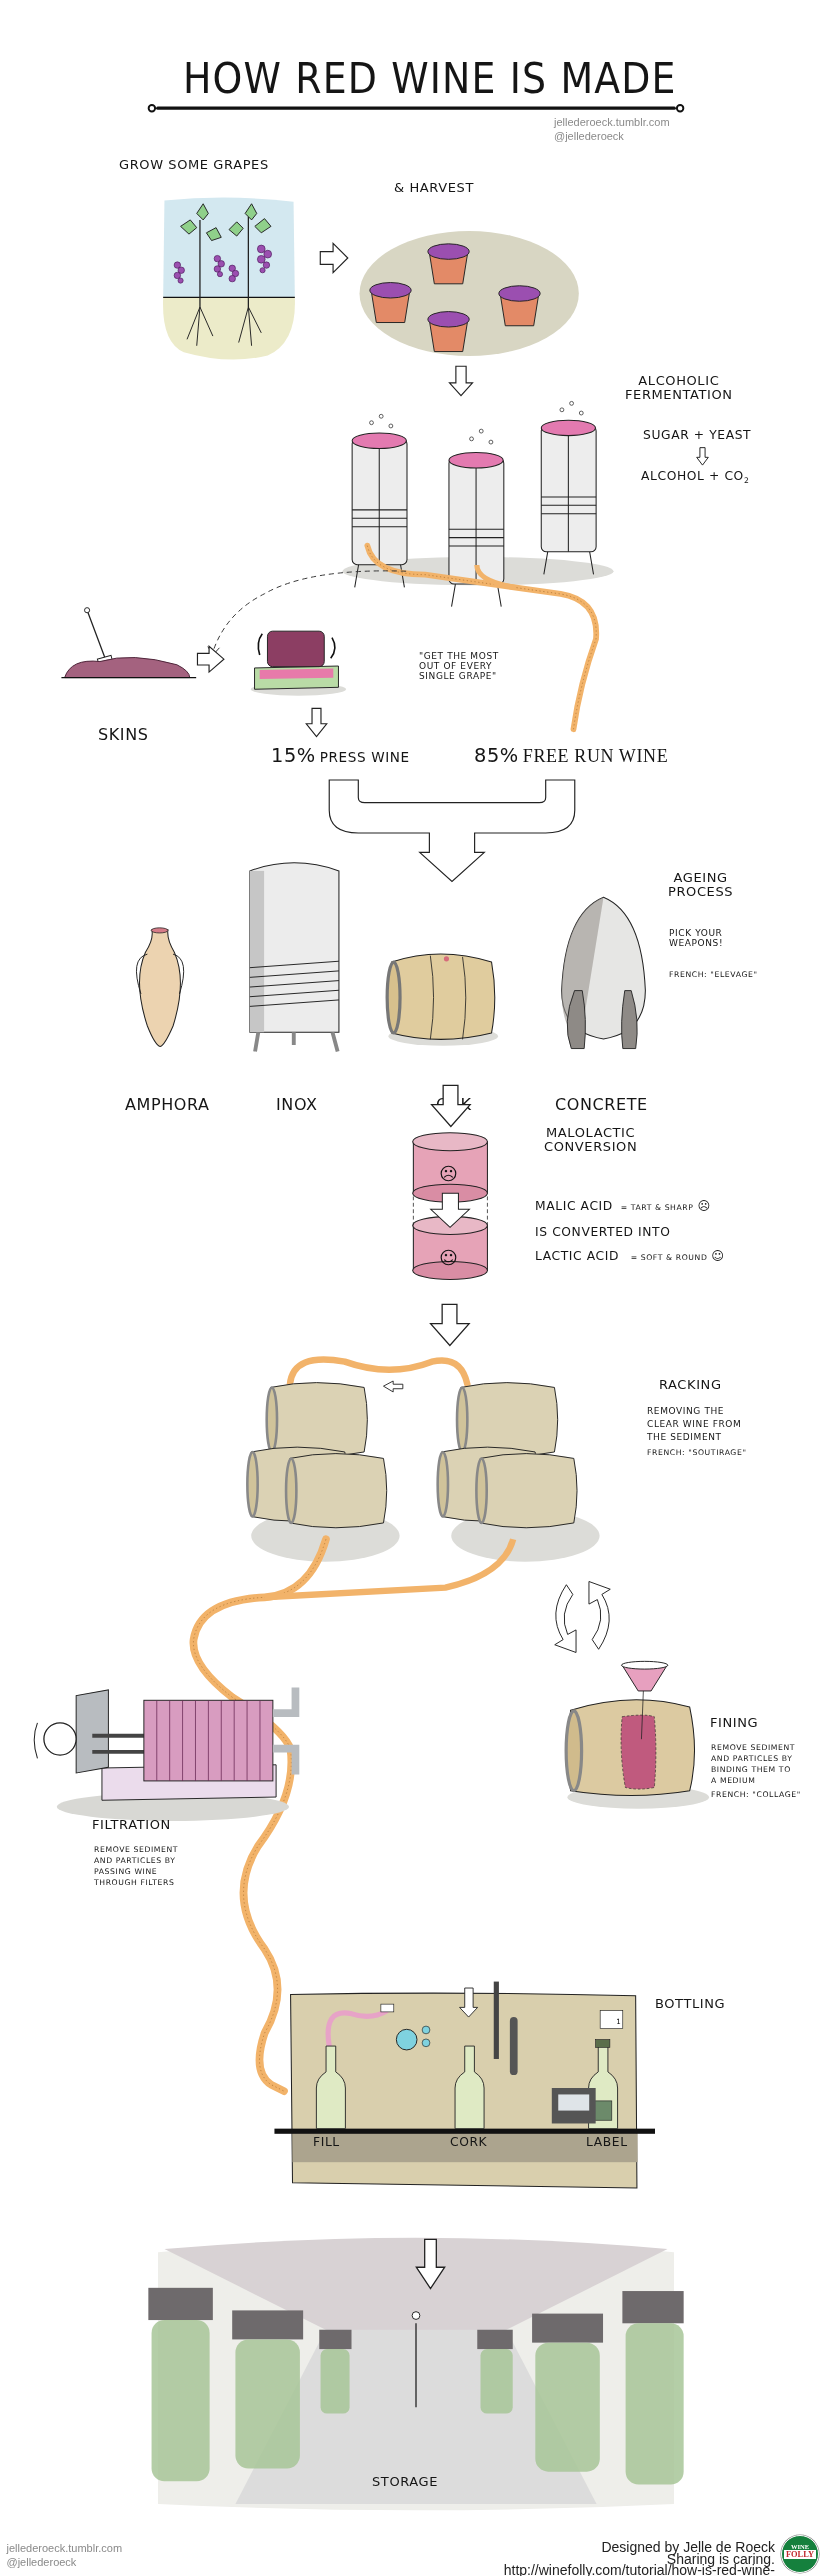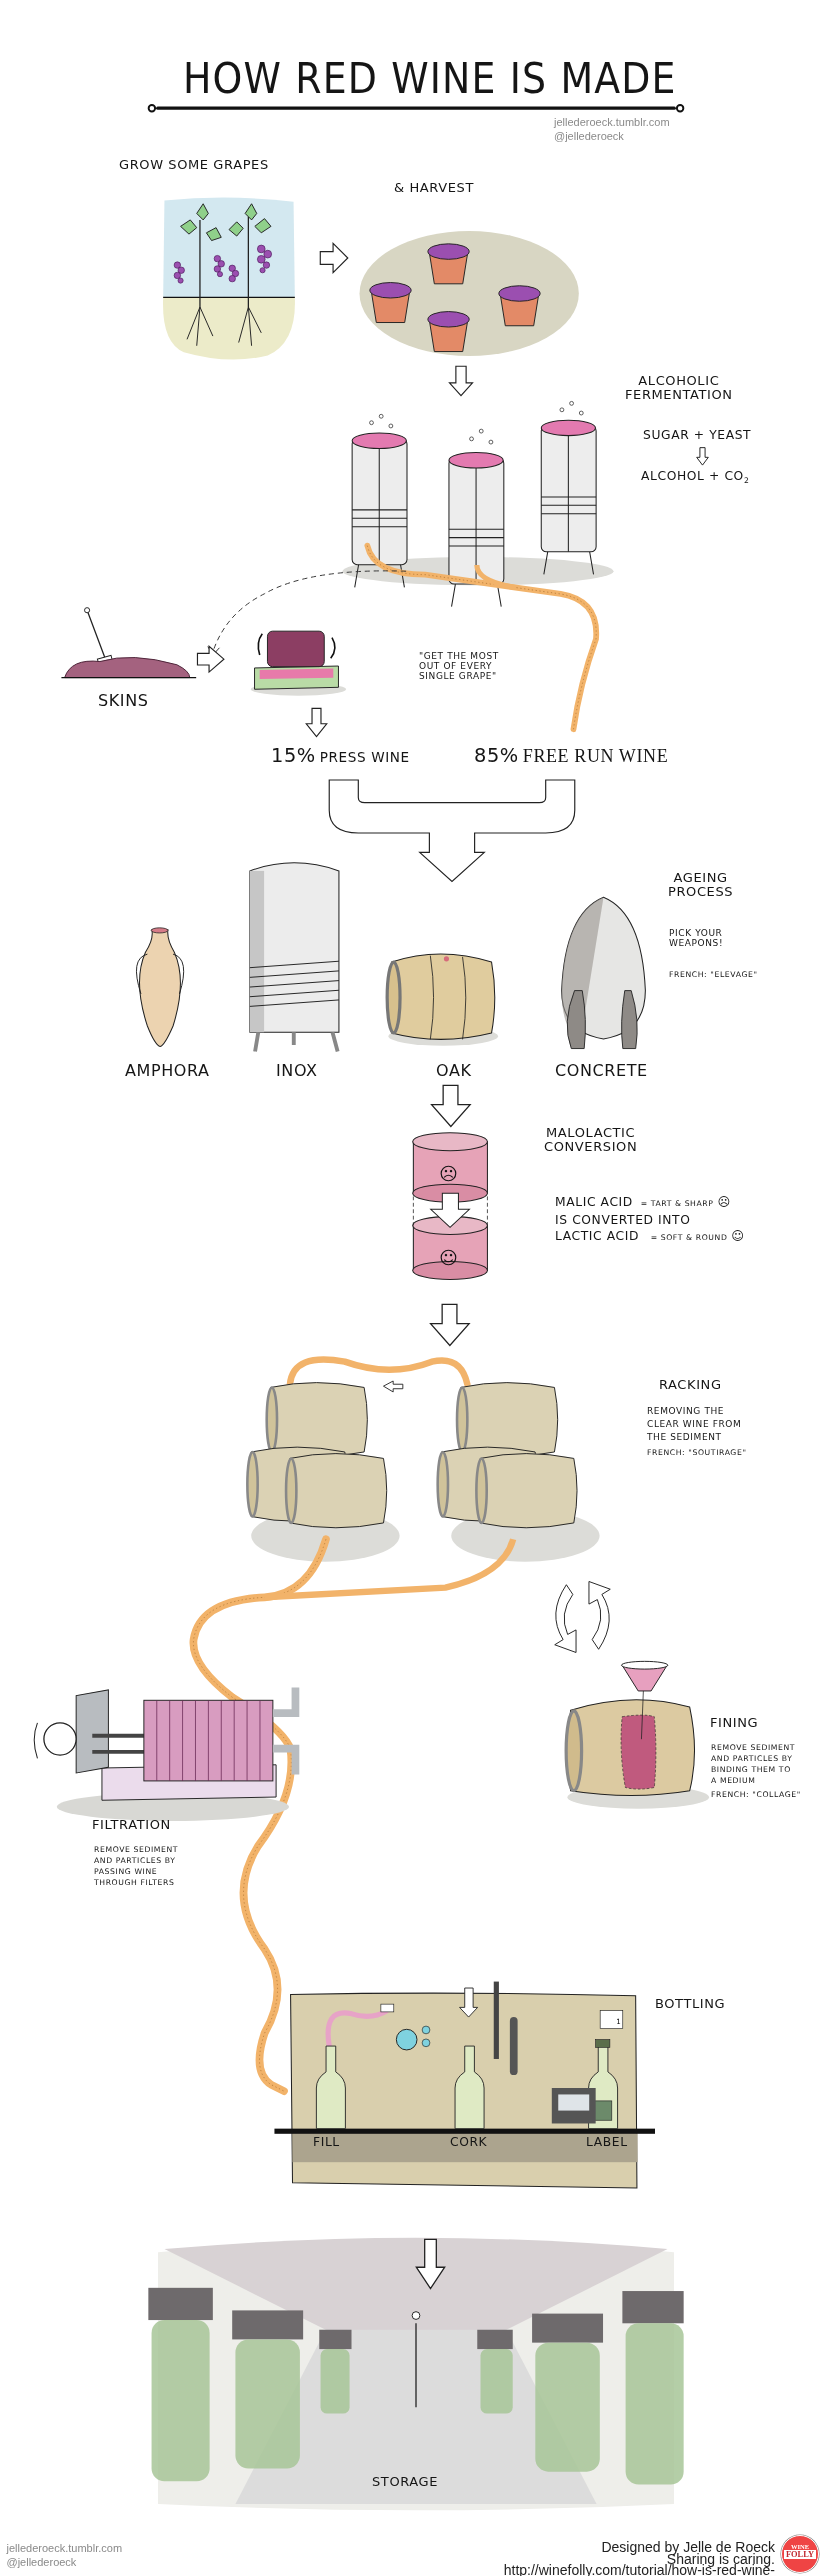--- a/index.html
+++ b/index.html
@@ -2,21 +2,21 @@
 <html style="font-size:10.3px"><head>
 <meta charset="utf-8">
 <style>
   html,body{margin:0;padding:0;background:#ffffff;}
   body{width:826px;height:2576px;position:relative;overflow:hidden;font-family:"DejaVu Sans",sans-serif;color:#111;}
   .abs{position:absolute;}
   .hand{font-family:"DejaVu Sans",sans-serif;text-transform:uppercase;letter-spacing:0.6px;color:#151515;line-height:1.1;}
   .credit{font-family:"Liberation Sans",sans-serif;color:#8a8a8a;font-size:11px;line-height:1.3;}
   .title{font-size:43px;font-weight:400;letter-spacing:1.3px;transform:scaleX(0.88);transform-origin:left top;}
   .h-md{font-size:13px;text-align:center;}
-  .lbl{font-size:16px;}
+  .lbl{font-size:16px;margin-top:34px;}
   .sm{font-size:12.3px;}
   .xs{font-size:9px;}
   .xxs{font-size:7.7px;}
   svg{position:absolute;overflow:visible;}
   .lines div{white-space:nowrap;}
 </style>
 </head>
 <body>
 
 <section>
@@ -272,21 +272,21 @@
   </svg>
   <div class="abs" style="left:439px;top:1163px;font-size:18px;">☹</div>
   <div class="abs" style="left:439px;top:1247px;font-size:18px;">☺</div>
   <svg style="left:428px;top:1303px;" width="45" height="45" viewBox="0 0 70 70">
     <path d="M22 2 L45 2 L45 32 L64 32 L34 66 L4 32 L22 32 Z" fill="#fff" stroke="#222" stroke-width="2"></path>
   </svg>
   <div class="abs hand h-md lines" style="left:525px;top:1126px;margin-left:19px;">
     <div>MALOLACTIC</div>
     <div>CONVERSION</div>
   </div>
-  <div class="abs hand lines" style="left:555px;top:1194px;line-height:16px;">
+  <div class="abs hand lines" style="left:535px;top:1194px;line-height:24px;">
     <div><span class="sm">MALIC ACID</span>&nbsp;&nbsp;<span class="xxs">= TART &amp; SHARP</span> <span class="sm">☹</span></div>
     <div class="sm">IS CONVERTED INTO</div>
     <div><span class="sm">LACTIC ACID</span>&nbsp;&nbsp;&nbsp;<span class="xxs">= SOFT &amp; ROUND</span> <span class="sm">☺</span></div>
   </div>
 </section>
 
 <section>
   <svg style="left:248px;top:1355px;" width="400" height="252" viewBox="0 0 620 390">
     <ellipse cx="120" cy="280" rx="115" ry="40" fill="#dcdcd8"></ellipse>
     <ellipse cx="430" cy="280" rx="115" ry="40" fill="#dcdcd8"></ellipse>
@@ -453,18 +453,18 @@
 
 <footer>
   <div class="abs credit" style="left:6.5px;top:2541px;font-size:11px;">
     <div>jellederoeck.tumblr.com</div>
     <div>@jellederoeck</div>
   </div>
   <div class="abs" style="left:503px;top:2542px;width:272px;text-align:right;font-family:'Liberation Sans',sans-serif;font-size:14px;line-height:11.6px;color:#222;">
     <div>Designed by Jelle de Roeck</div>
     <div>Sharing is caring. http://winefolly.com/tutorial/how-is-red-wine-made</div>
   </div>
-  <div class="abs" style="left:781px;top:2535px;width:36px;height:36px;border-radius:50%;background:#ef4444;border:1.3px solid #fff;box-shadow:0 0 0 0.6px #888;color:#fff;text-align:center;font-family:'Liberation Serif',serif;font-weight:bold;">
+  <div class="abs" style="left:781px;top:2535px;width:36px;height:36px;border-radius:50%;background:#15803d;border:1.3px solid #fff;box-shadow:0 0 0 0.6px #888;color:#fff;text-align:center;font-family:'Liberation Serif',serif;font-weight:bold;">
     <div style="font-size:6.5px;margin-top:6.5px;">WINE</div>
     <div style="font-size:8.4px;background:#fff;color:#c0272d;margin:0.6px 1.9px;">FOLLY</div>
   </div>
 </footer>
 
 
 </body></html>

